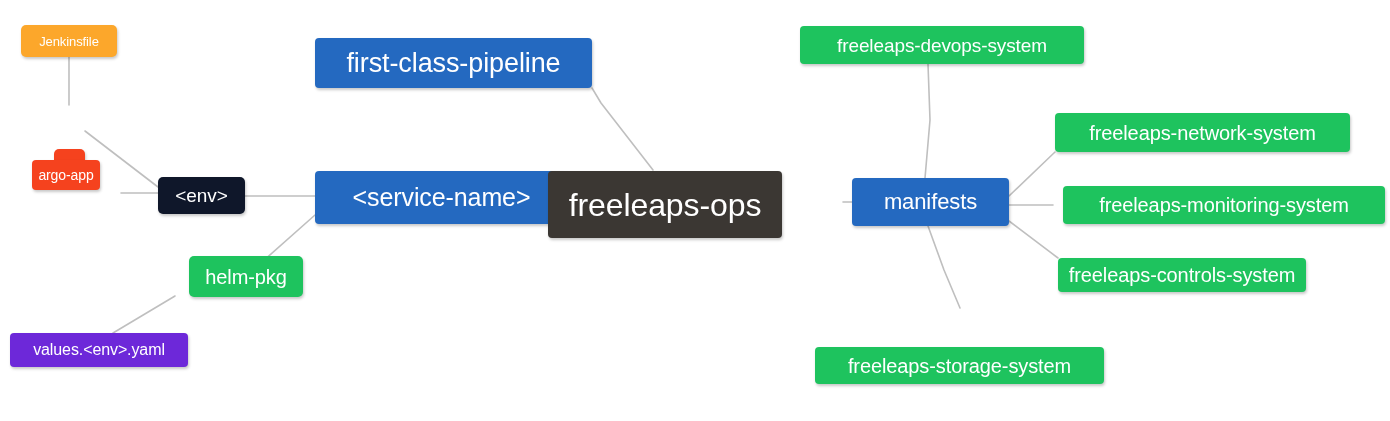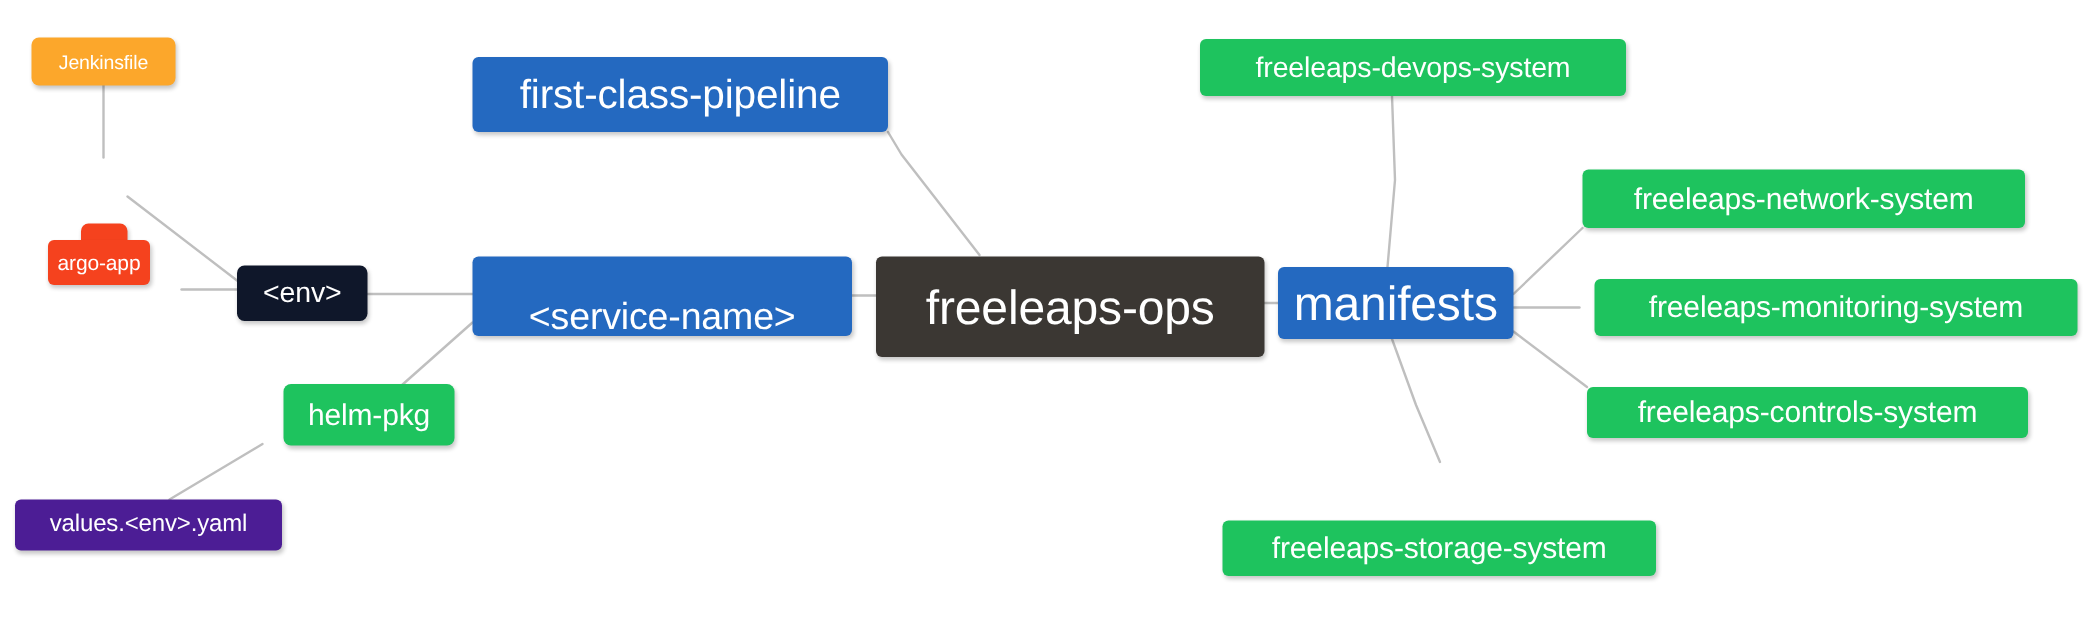--- a/index.html
+++ b/index.html
@@ -73,44 +73,44 @@
       </div>
       <div class="node" style="left: 32px; top: 160px; width: 68px; height: 30px; background: rgb(245, 66, 30); font-size: 14px; border-radius: 4px;">
         <span>argo-app</span>
       </div>
       <div class="node" style="left: 158px; top: 177px; width: 87px; height: 37px; background: #0f172a; font-size: 19px; border-radius: 5px;">
         <span>&lt;env&gt;</span>
       </div>
       <div class="node" style="left: 148px; top: 256px; width: 114px; height: 41px; background: rgb(30, 195, 94); font-size: 20px; border-radius: 5px; margin-left: 41px;">
         <span>helm-pkg</span>
       </div>
-      <div class="node" style="left: 10px; top: 333px; width: 178px; height: 34px; background: #4c1d95; font-size: 16px; border-radius: 4px;">
+      <div class="node" style="left: 10px; top: 333px; width: 178px; height: 34px; background: #6d28d9; font-size: 16px; border-radius: 4px;">
         <span>values.&lt;env&gt;.yaml</span>
       </div>
       <div class="node" style="left: 315px; top: 38px; width: 277px; height: 50px; background: rgb(36, 105, 192); font-size: 27px; border-radius: 4px;">
         <span>first-class-pipeline</span>
       </div>
-      <div class="node" style="left: 315px; top: 171px; width: 253px; height: 53px; background: rgb(36, 105, 192); font-size: 25px; border-radius: 4px; align-items: flex-end;">
+      <div class="node" style="left: 315px; top: 171px; width: 253px; height: 53px; background: rgb(36, 105, 192); font-size: 25px; border-radius: 4px;">
         <span>&lt;service-name&gt;</span>
       </div>
-      <div class="node" style="left: 584px; top: 171px; width: 259px; height: 67px; background: rgb(59, 55, 51); font-size: 32px; border-radius: 4px;">
+      <div class="node" style="left: 548px; top: 171px; width: 234px; height: 67px; background: rgb(59, 55, 51); font-size: 32px; border-radius: 4px;">
         <span>freeleaps-ops</span>
       </div>
-      <div class="node" style="left: 852px; top: 178px; width: 157px; height: 48px; background: rgb(36, 105, 192); font-size: 32px; border-radius: 4px;">
+      <div class="node" style="left: 852px; top: 178px; width: 157px; height: 48px; background: rgb(36, 105, 192); font-size: 22px; border-radius: 4px;">
         <span>manifests</span>
       </div>
       <div class="node" style="left: 800px; top: 26px; width: 284px; height: 38px; background: rgb(30, 195, 94); font-size: 19px; border-radius: 4px;">
         <span>freeleaps-devops-system</span>
       </div>
       <div class="node" style="left: 1055px; top: 113px; width: 295px; height: 39px; background: rgb(30, 195, 94); font-size: 20px; border-radius: 4px;">
         <span>freeleaps-network-system</span>
       </div>
       <div class="node" style="left: 1063px; top: 186px; width: 322px; height: 38px; background: rgb(30, 195, 94); font-size: 20px; border-radius: 4px;">
         <span>freeleaps-monitoring-system</span>
       </div>
-      <div class="node" style="left: 1058px; top: 258px; width: 294px; height: 34px; background: rgb(30, 195, 94); font-size: 20px; border-radius: 4px;">
+      <div class="node" style="left: 1058px; top: 258px; width: 248px; height: 34px; background: rgb(30, 195, 94); font-size: 20px; border-radius: 4px;">
         <span>freeleaps-controls-system</span>
       </div>
       <div class="node" style="left: 815px; top: 308px; width: 289px; height: 37px; background: rgb(30, 195, 94); font-size: 20px; border-radius: 4px; margin-top: 39px;">
         <span>freeleaps-storage-system</span>
       </div>
     </div>
 </div>
 
 </body></html>

